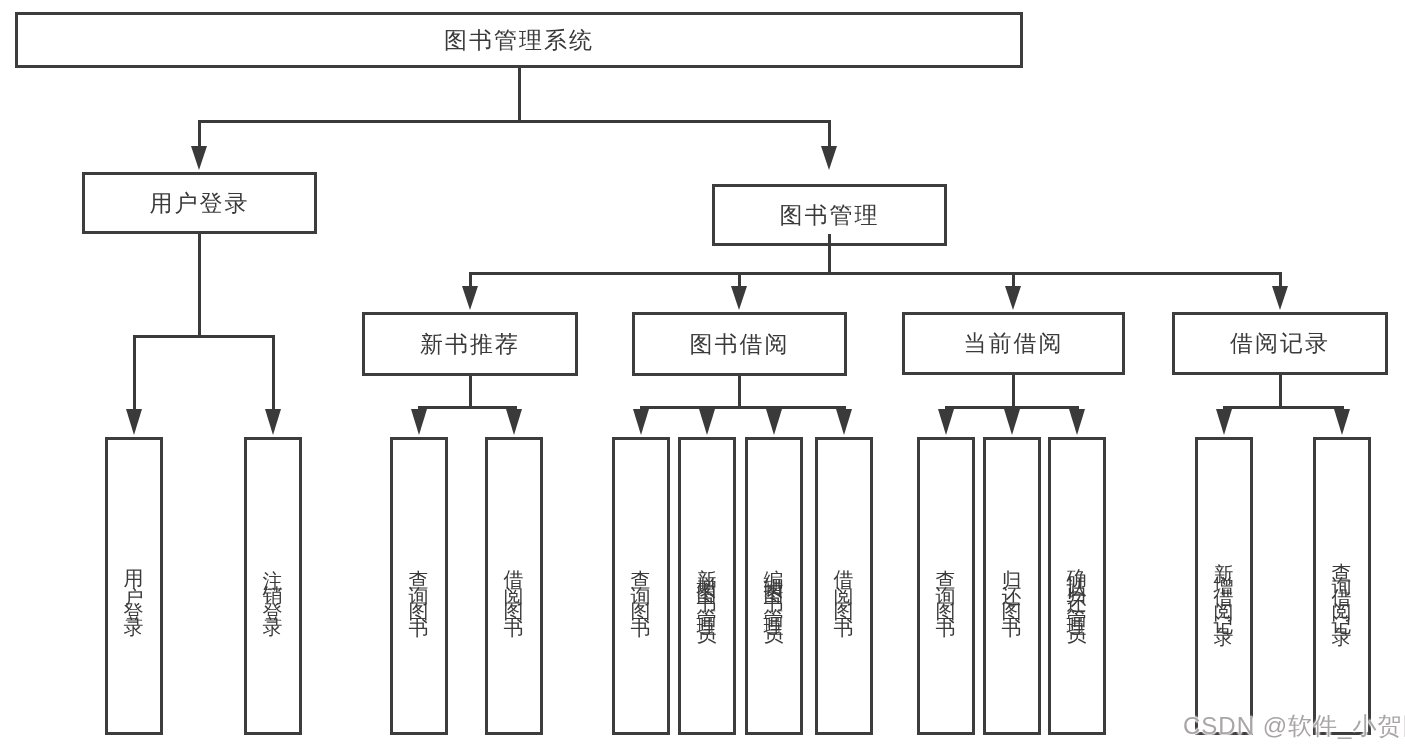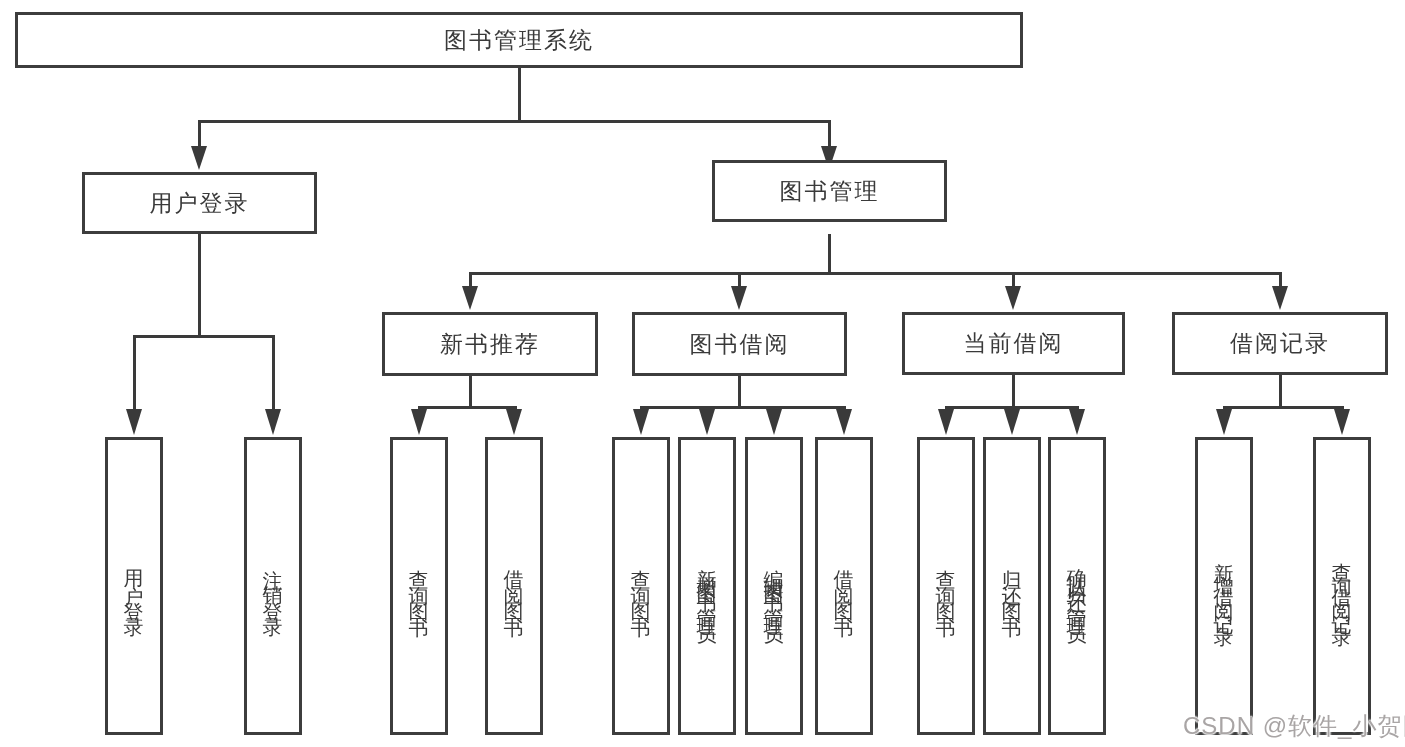--- a/index.html
+++ b/index.html
@@ -88,21 +88,21 @@
 
   <div class="hl" style="left:198px; top:120px; width:633px;"></div>
   <div class="vl" style="left:198px; top:120px; height:30px;"></div>
   <div class="vl" style="left:828px; top:120px; height:30px;"></div>
   <div class="arrow short" style="left:191px; top:146px;"></div>
   <div class="arrow short" style="left:821px; top:146px;"></div>
 
   <div class="box" style="left:82px; top:172px; width:235px; height:62px;">
     <span class="hlabel">用户登录</span>
   </div>
-  <div class="box" style="left:712px; top:160px; width:235px; height:62px;">
+  <div class="box" style="left:712px; top:184px; width:235px; height:62px;">
     <span class="hlabel">图书管理</span>
   </div>
 
   <div class="vl" style="left:198px; top:234px; height:103px;"></div>
   <div class="hl" style="left:133px; top:335px; width:141px;"></div>
   <div class="vl" style="left:133px; top:335px; height:74px;"></div>
   <div class="vl" style="left:272px; top:335px; height:74px;"></div>
   <div class="arrow" style="left:126px; top:409px;"></div>
   <div class="arrow" style="left:265px; top:409px;"></div>
 
@@ -110,21 +110,21 @@
   <div class="hl" style="left:469px; top:272px; width:813px;"></div>
   <div class="vl" style="left:469px; top:272px; height:18px;"></div>
   <div class="vl" style="left:738px; top:272px; height:18px;"></div>
   <div class="vl" style="left:1012px; top:272px; height:18px;"></div>
   <div class="vl" style="left:1279px; top:272px; height:18px;"></div>
   <div class="arrow short" style="left:462px; top:286px;"></div>
   <div class="arrow short" style="left:731px; top:286px;"></div>
   <div class="arrow short" style="left:1005px; top:286px;"></div>
   <div class="arrow short" style="left:1272px; top:286px;"></div>
 
-  <div class="box" style="left:382px; top:312px; width:216px; height:64px;">
+  <div class="box" style="left:362px; top:312px; width:216px; height:64px;">
     <span class="hlabel">新书推荐</span>
   </div>
   <div class="box" style="left:632px; top:312px; width:215px; height:64px;">
     <span class="hlabel">图书借阅</span>
   </div>
   <div class="box" style="left:902px; top:312px; width:223px; height:63px;">
     <span class="hlabel">当前借阅</span>
   </div>
   <div class="box" style="left:1172px; top:312px; width:216px; height:63px;">
     <span class="hlabel">借阅记录</span>

